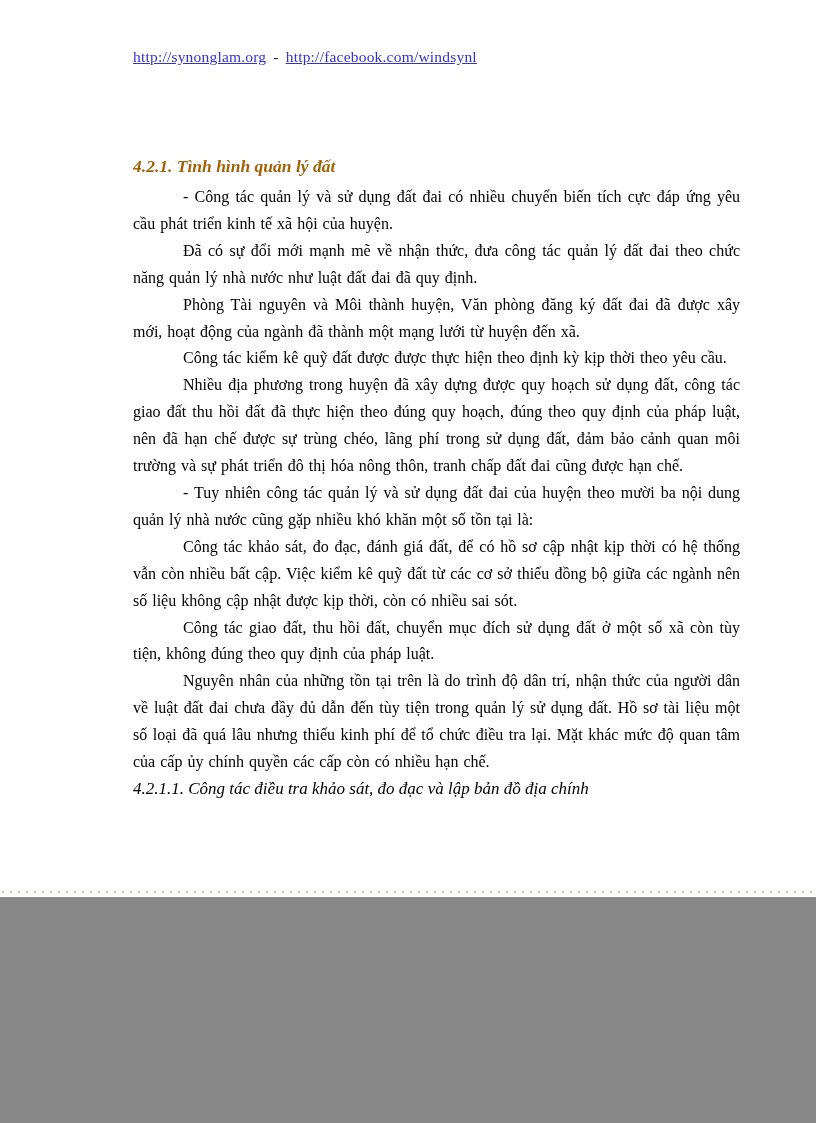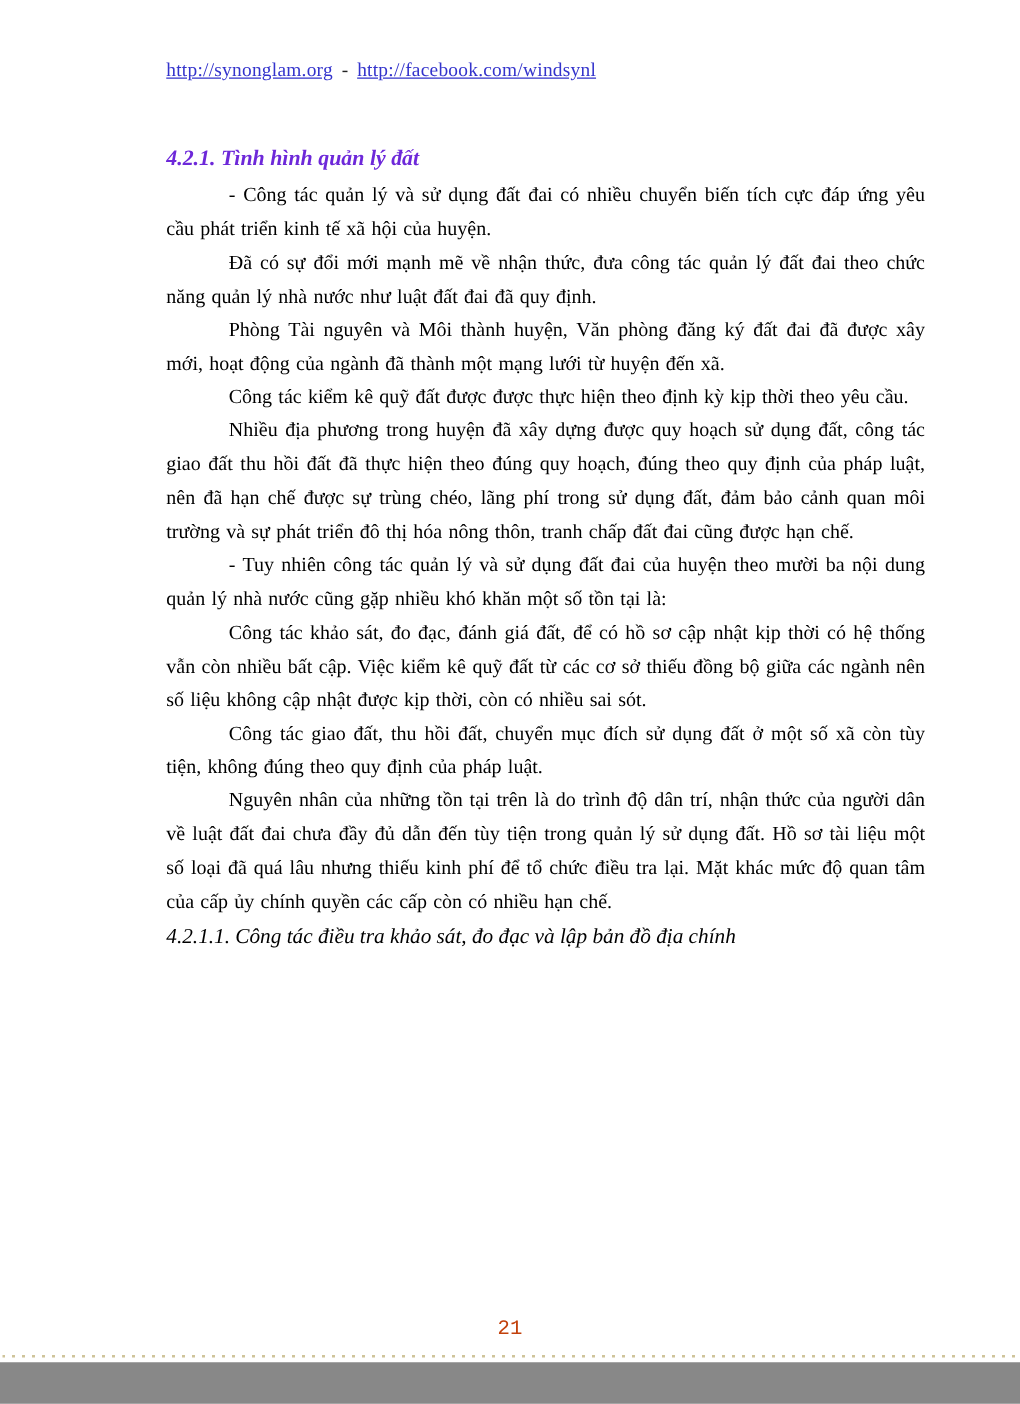--- a/index.html
+++ b/index.html
@@ -1,21 +1,21 @@
 <!DOCTYPE html>
 <html><head>
 <meta charset="utf-8">
 <style>
   * { margin: 0; padding: 0; box-sizing: border-box; }
   html, body { background: #888; }
   body { font-family: "Liberation Serif", "DejaVu Serif", serif; }
   .page {
     position: relative;
     width: 816px;
-    height: 1090px;
+    height: 897px;
     margin: 0 auto;
     background: #ffffff;
     overflow: hidden;
     color: #111;
   }
   .header {
     position: absolute;
     top: 48px;
     left: 133px;
     font-size: 15.5px;
@@ -35,21 +35,22 @@
     position: absolute;
     top: 116px;
     left: 133px;
     width: 607px;
   }
   .section-heading {
     font-size: 17.5px;
     font-weight: bold;
     font-style: italic;
     margin-bottom: 7px;
-    color: #6d28d9;
+    color: #a16207;
+    margin-top: 40px;
   }
   .content p.body-par {
     font-size: 16px;
     line-height: 26.9px;
     text-align: justify;
     text-indent: 50px;
     color: #000;
     word-spacing: 1px;
   }
   .subsection-heading {

